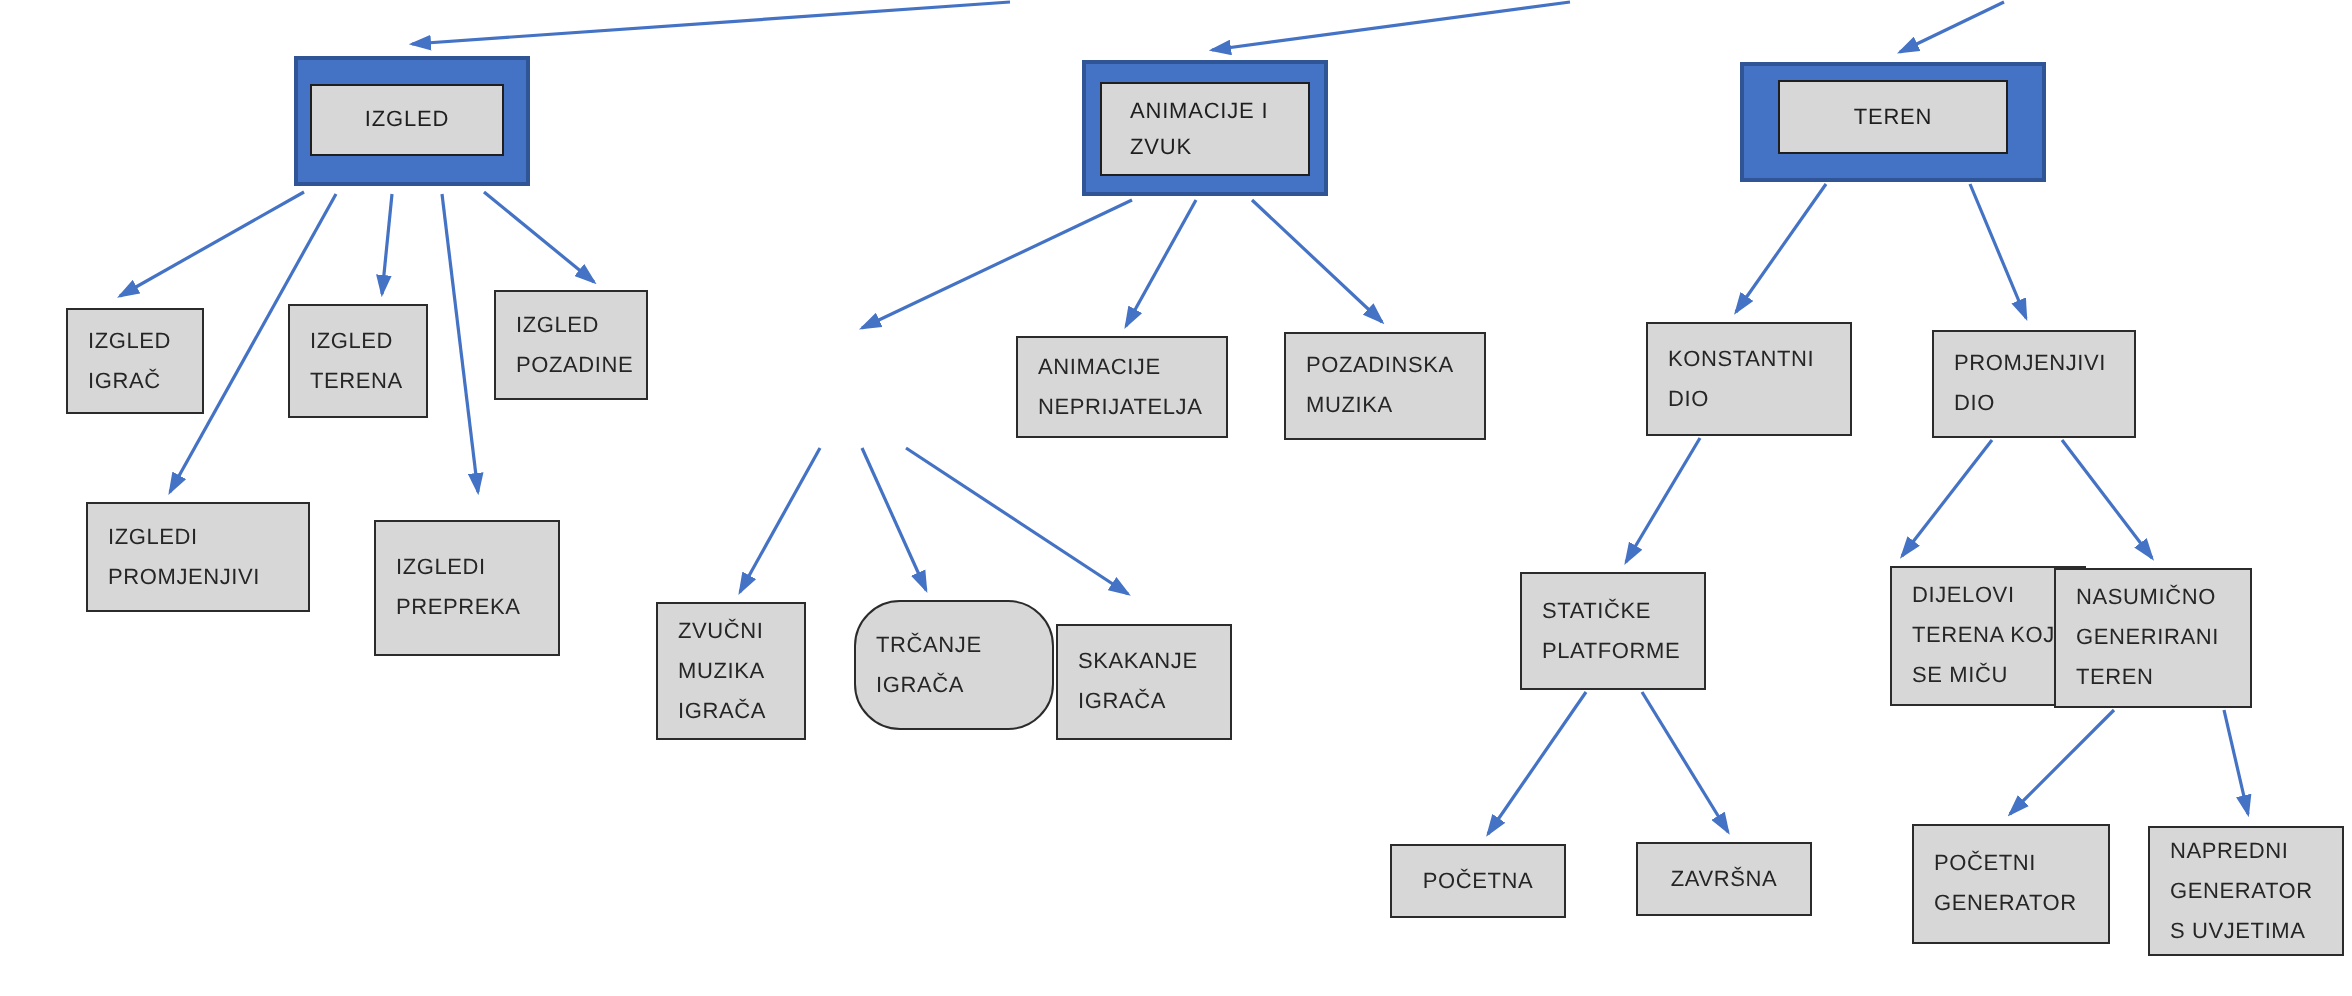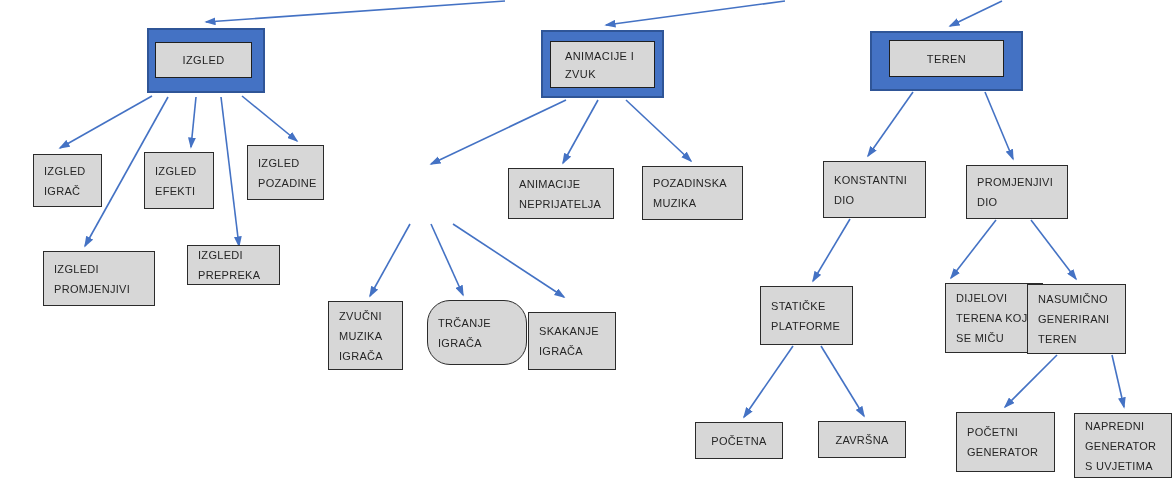--- a/index.html
+++ b/index.html
@@ -97,29 +97,29 @@
     <div class="p-inner leftal" style="left:7px; right:7px; top:9px; bottom:8px;">ANIMACIJE I ZVUK</div>
   </div>
   <div class="primary" style="left:870px; top:31px; width:153px; height:60px;">
     <div class="p-inner centered" style="left:17px; right:17px; top:7px; bottom:12px;">TEREN</div>
   </div>
 
   <div class="node" style="left:33px; top:154px; width:69px; height:53px;">
     <span class="lbl">IZGLED IGRAČ</span>
   </div>
   <div class="node" style="left:144px; top:152px; width:70px; height:57px;">
-    <span class="lbl">IZGLED EFEKTI</span>
+    <span class="lbl">IZGLED TERENA</span>
   </div>
   <div class="node" style="left:247px; top:145px; width:77px; height:55px;">
     <span class="lbl">IZGLED POZADINE</span>
   </div>
   <div class="node" style="left:43px; top:251px; width:112px; height:55px;">
     <span class="lbl">IZGLEDI PROMJENJIVI</span>
   </div>
-  <div class="node" style="left:187px; top:245px; width:93px; height:40px;">
+  <div class="node" style="left:187px; top:260px; width:93px; height:68px;">
     <span class="lbl">IZGLEDI PREPREKA</span>
   </div>
 
   <div class="node" style="left:508px; top:168px; width:106px; height:51px;">
     <span class="lbl">ANIMACIJE NEPRIJATELJA</span>
   </div>
   <div class="node" style="left:642px; top:166px; width:101px; height:54px;">
     <span class="lbl">POZADINSKA MUZIKA</span>
   </div>
 

